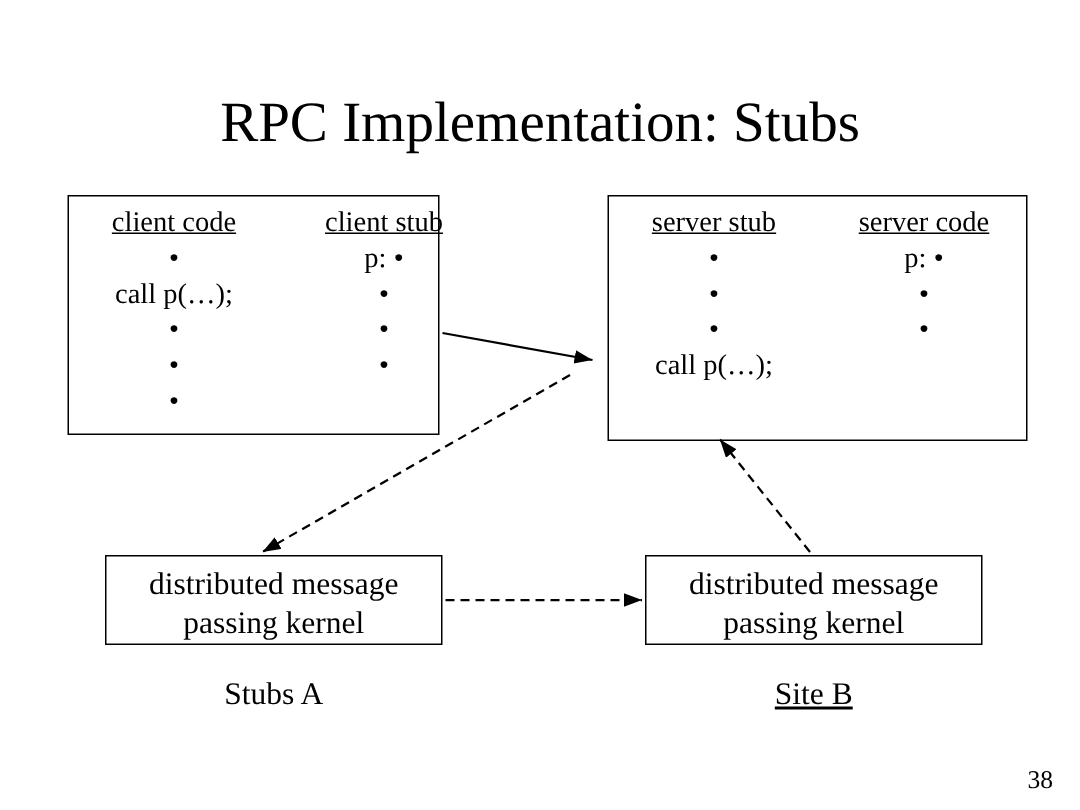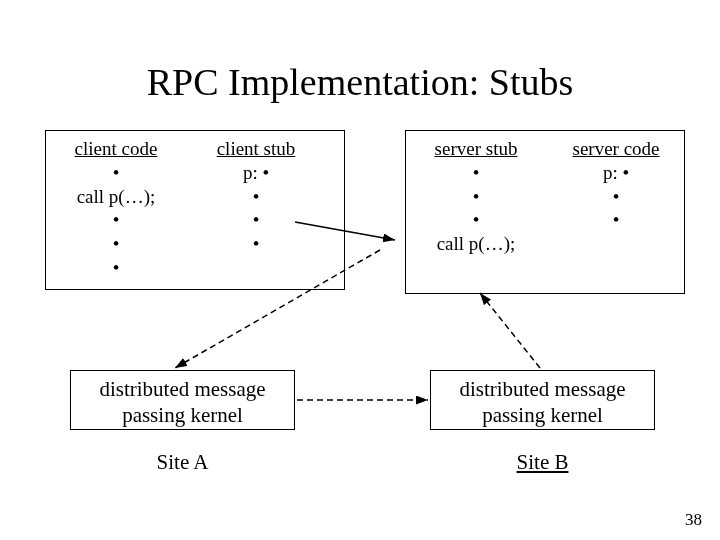--- a/index.html
+++ b/index.html
@@ -67,21 +67,21 @@
     pointer-events: none;
   }
 </style>
 </head>
 <body>
 
 <div class="slide">
 
   <div class="title">RPC Implementation: Stubs</div>
 
-  <div class="box" style="left:45px; top:130px; width:300px; height:160px;">
+  <div class="box" style="left:45px; top:130px; width:248px; height:160px;">
     <div class="col" style="left:0; width:140px;">
       <span class="hdr">client code</span>
       <span class="ln">•</span>
       <span class="ln">call p(…);</span>
       <span class="ln">•</span>
       <span class="ln">•</span>
       <span class="ln">•</span>
     </div>
     <div class="col" style="left:140px; width:140px;">
       <span class="hdr">client stub</span>
@@ -111,21 +111,21 @@
   <div class="box ctr" style="left:70px; top:370px; width:225px; height:60px; padding-top:5px;">
     <span>distributed message</span><br>
     <span>passing kernel</span>
   </div>
 
   <div class="box ctr" style="left:430px; top:370px; width:225px; height:60px; padding-top:5px;">
     <span>distributed message</span><br>
     <span>passing kernel</span>
   </div>
 
-  <div class="site" style="position:absolute; left:70px; top:450px; width:225px;">Site A</div>
+  <div class="site" style="position:absolute; left:70px; top:450px; width:225px;">Stubs A</div>
   <div class="site" style="position:absolute; left:430px; top:450px; width:225px;text-decoration:underline;">Site B</div>
 
   <div class="pagenum">38</div>
 
   <svg class="arrows">
     <defs>
       <marker id="ah" markerWidth="10" markerHeight="10" refX="8" refY="3" orient="auto">
         <path d="M0,0 L8,3 L0,6 Z" fill="#000"></path>
       </marker>
     </defs>

